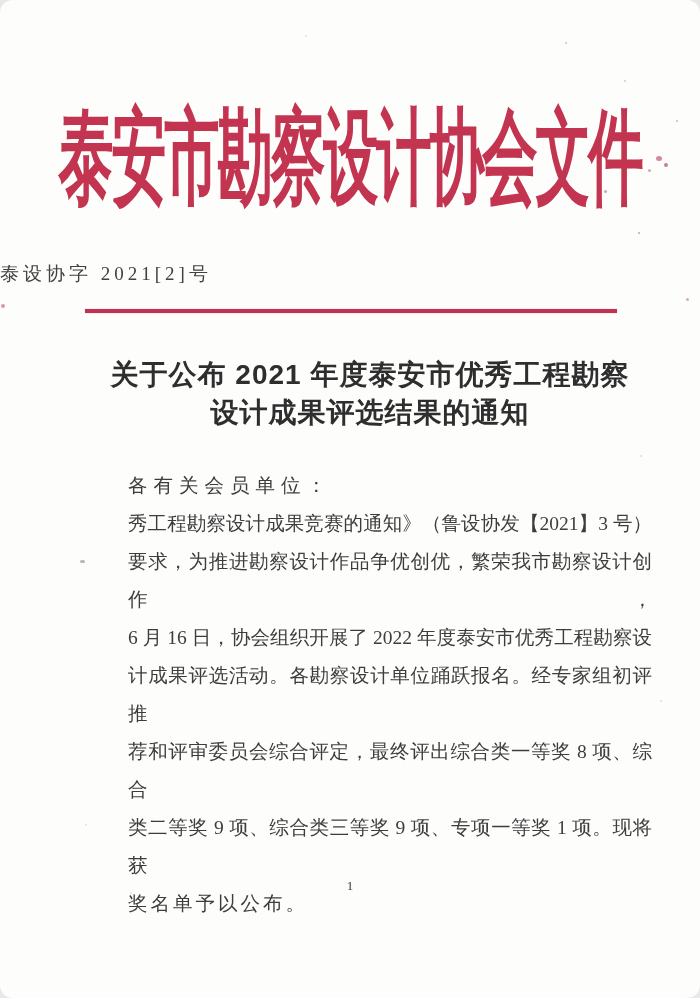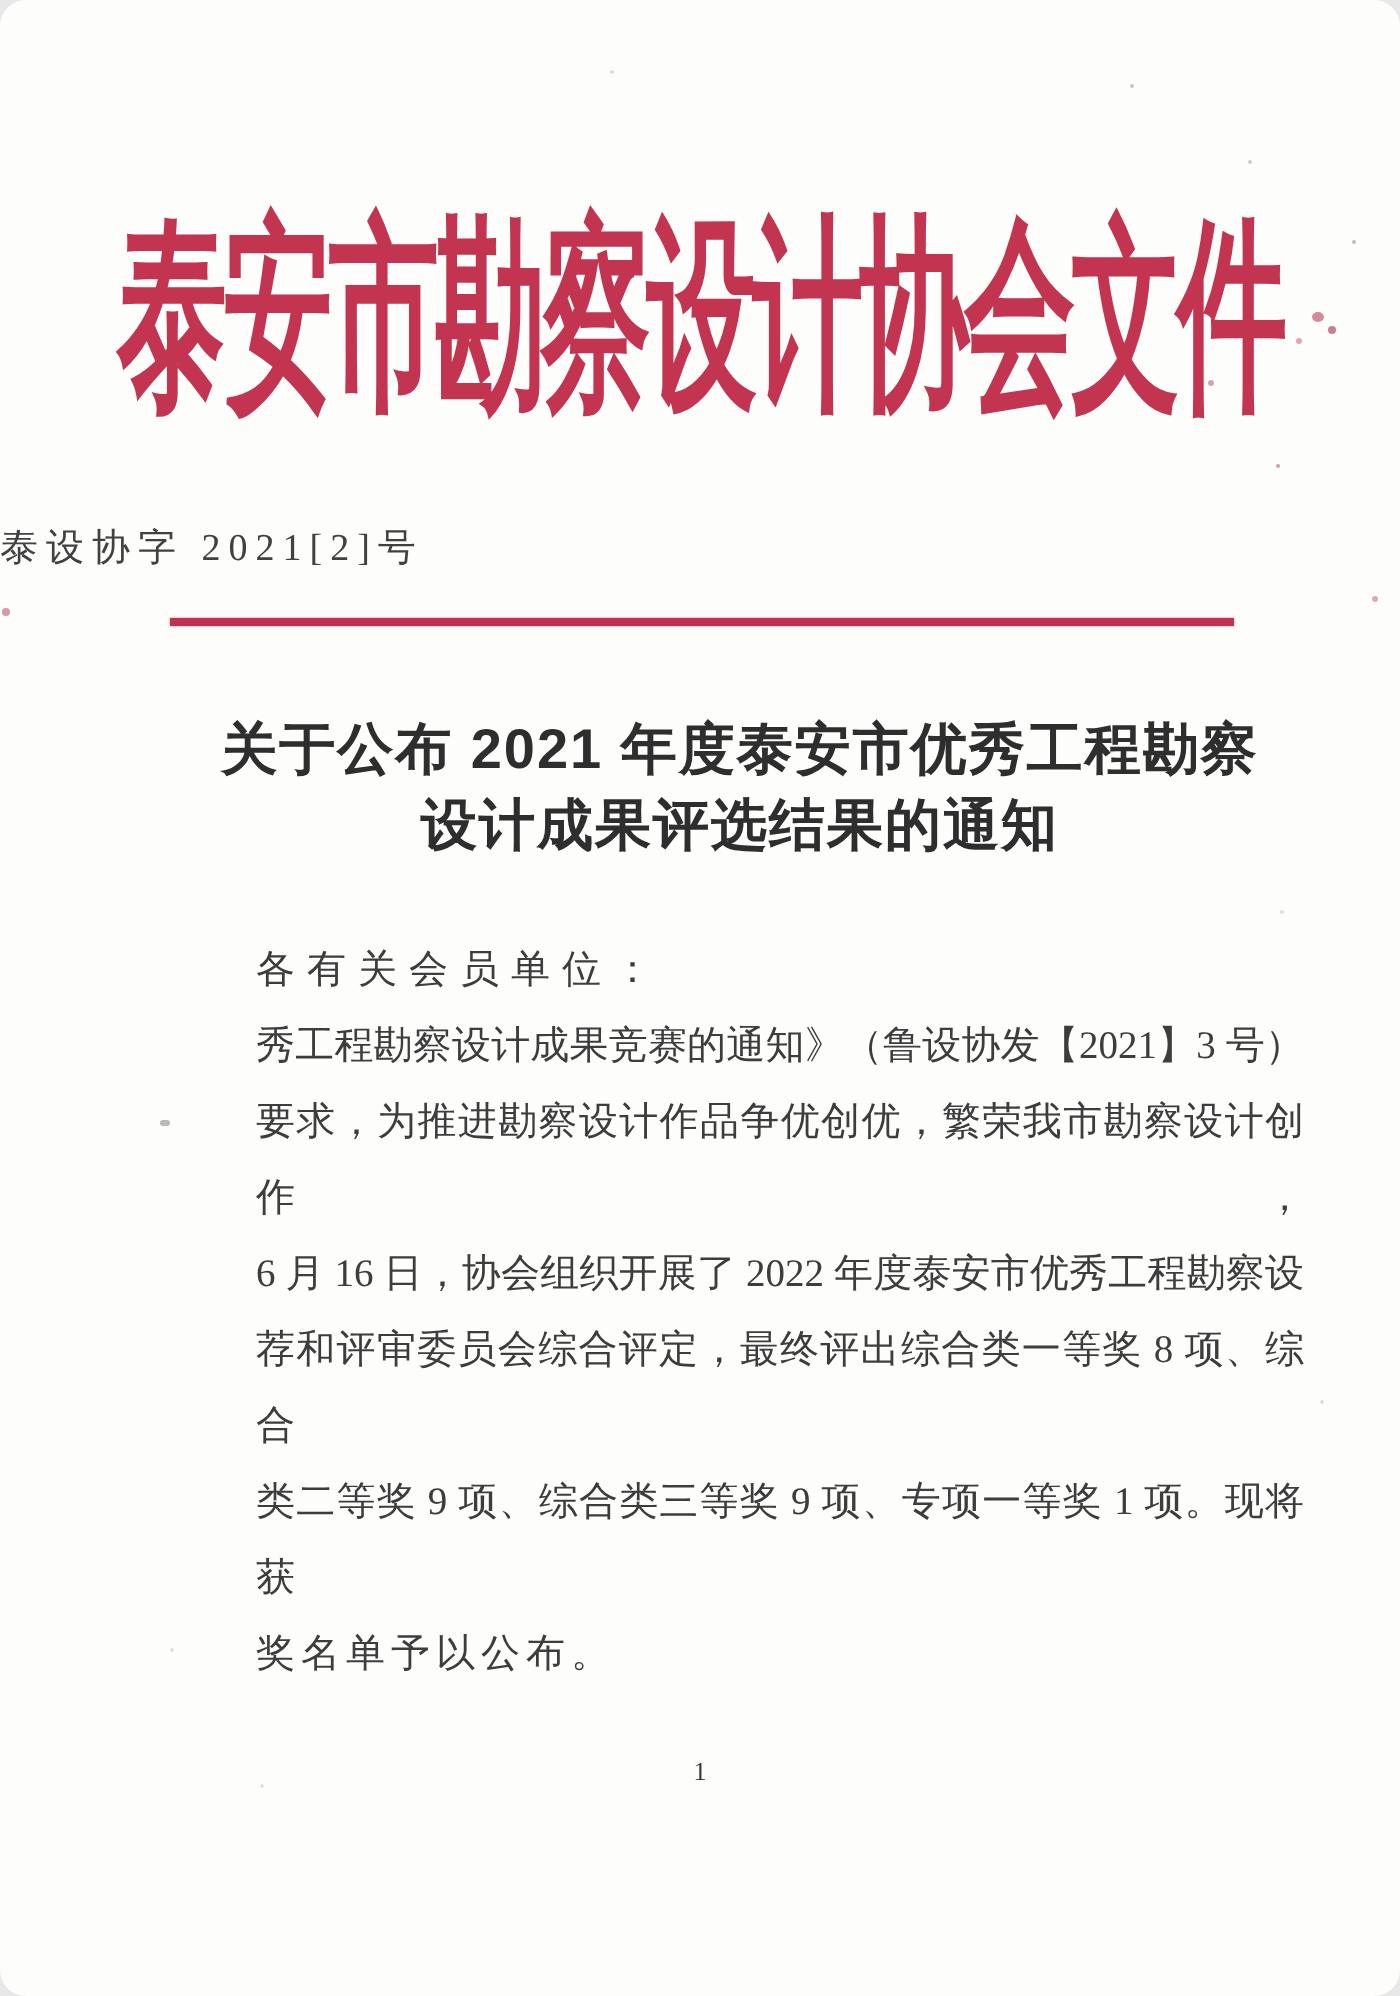--- a/index.html
+++ b/index.html
@@ -125,20 +125,21 @@
   <div class="heading">
     <div>关于公布 2021 年度泰安市优秀工程勘察</div>
     <div>设计成果评选结果的通知</div>
   </div>
 
   <div class="body-text">
     <div class="salutation">各有关会员单位：</div>
     <div class="bline">秀工程勘察设计成果竞赛的通知》（鲁设协发【2021】3 号）</div>
     <div class="bline">要求，为推进勘察设计作品争优创优，繁荣我市勘察设计创作，</div>
     <div class="bline">6 月 16 日，协会组织开展了 2022 年度泰安市优秀工程勘察设</div>
+    <div class="bline">计成果评选活动。各勘察设计单位踊跃报名。经专家组初评推</div>
     <div class="bline">荐和评审委员会综合评定，最终评出综合类一等奖 8 项、综合</div>
     <div class="bline">类二等奖 9 项、综合类三等奖 9 项、专项一等奖 1 项。现将获</div>
     <div class="bline last">奖名单予以公布。</div>
   </div>
 
   <div class="page-number">1</div>
 
   <div class="speck" style="left:656px;top:156px;width:6px;height:5px;background:#d58a9b;"></div>
   <div class="speck" style="left:664px;top:163px;width:4px;height:4px;background:#cc7e92;"></div>
   <div class="speck" style="left:648px;top:169px;width:3px;height:3px;background:#e0a4b2;"></div>

